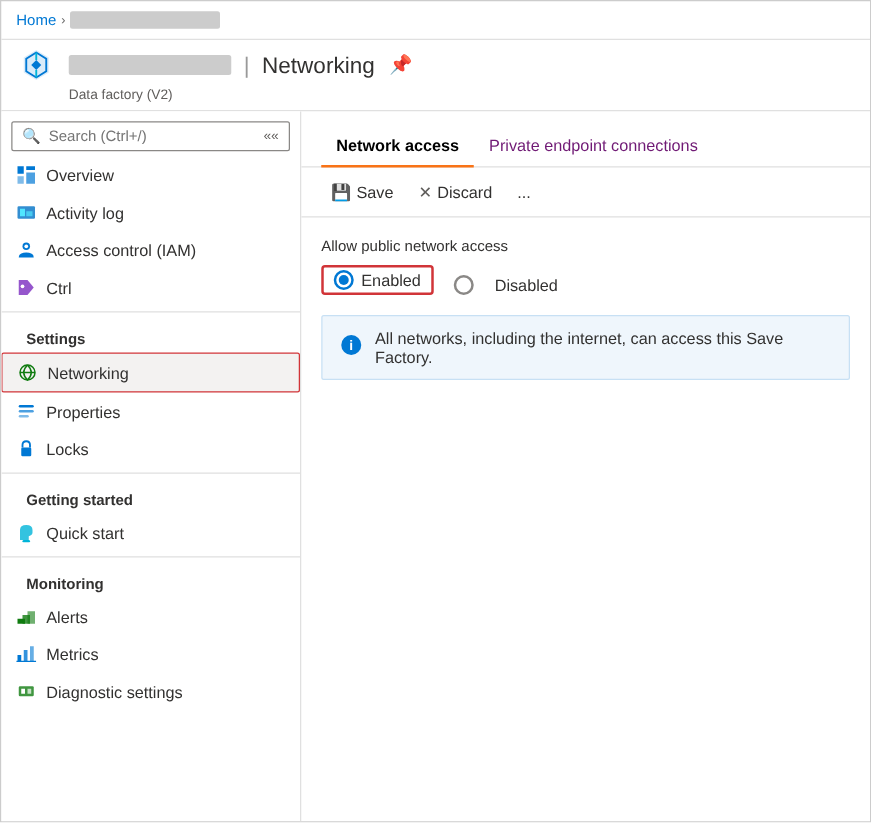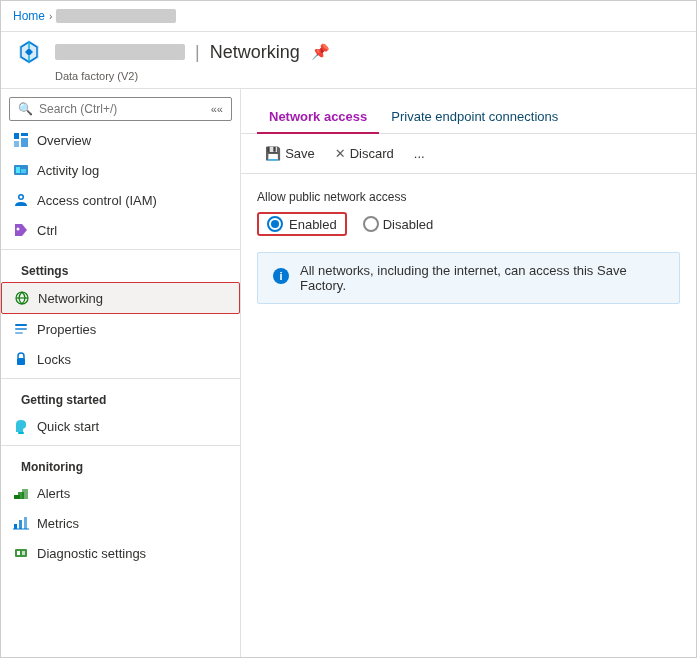--- a/index.html
+++ b/index.html
@@ -31,34 +31,34 @@
     .nav-icon { width: 16px; height: 16px; display: flex; align-items: center; justify-content: center; flex-shrink: 0; }
     
     .section-header { padding: 10px 12px 4px 20px; font-size: 12px; font-weight: 600; color: #323130; }
     .section-divider { border: none; border-top: 1px solid #e0e0e0; margin: 4px 0; }
     
     
     .content { flex: 1; overflow-y: auto; padding: 0; }
     
     
     .tabs { display: flex; align-items: flex-end; border-bottom: 1px solid #e0e0e0; padding: 0 16px; padding-top: 12px; }
-    .tab { padding: 8px 12px; font-size: 13px; cursor: pointer; color: #0c4a6e; border-bottom: 2px solid transparent; margin-bottom: -1px; }
-    .tab.active { color: #a21caf; font-weight: 600; border-bottom: 2px solid #be185d; }
+    .tab { padding: 8px 12px; font-size: 13px; cursor: pointer; color: #701a75; border-bottom: 2px solid transparent; margin-bottom: -1px; }
+    .tab.active { color: #000000; font-weight: 600; border-bottom: 2px solid #f97316; }
     
     
     .toolbar { display: flex; align-items: center; gap: 4px; padding: 8px 16px; border-bottom: 1px solid #e0e0e0; }
     .toolbar-btn { display: flex; align-items: center; gap: 4px; padding: 4px 8px; cursor: pointer; font-size: 13px; color: #323130; border-radius: 2px; background: none; border: none; }
     
     
     .main-content { padding: 16px; }
     
     .field-label { font-size: 12px; color: #323130; margin-bottom: 8px; }
     
-    .radio-group { display: flex; gap: 16px; align-items: center; }
-    .radio-option { display: flex; align-items: center; gap: 4px; cursor: pointer; }
+    .radio-group { display: flex; gap: 16px; align-items: flex-end; }
+    .radio-option { display: flex; align-items: center; gap: 17px; cursor: pointer; }
     .radio-outer { width: 16px; height: 16px; border-radius: 50%; border: 2px solid #0078d4; display: flex; align-items: center; justify-content: center; }
     .radio-outer.selected { border-color: #0078d4; }
     .radio-inner { width: 8px; height: 8px; border-radius: 50%; background: #0078d4; }
     .radio-outer-empty { width: 16px; height: 16px; border-radius: 50%; border: 2px solid #8a8886; display: flex; align-items: center; justify-content: center; }
     .radio-label { font-size: 13px; color: #323130; }
     
     .info-box { display: flex; align-items: center; gap: 10px; background: #eff6fc; border: 1px solid #c7e0f4; border-radius: 2px; padding: 10px 14px; margin-top: 16px; }
     .info-icon { color: #0078d4; font-size: 16px; flex-shrink: 0; }
     .info-text { font-size: 13px; color: #323130; }
   </style>

